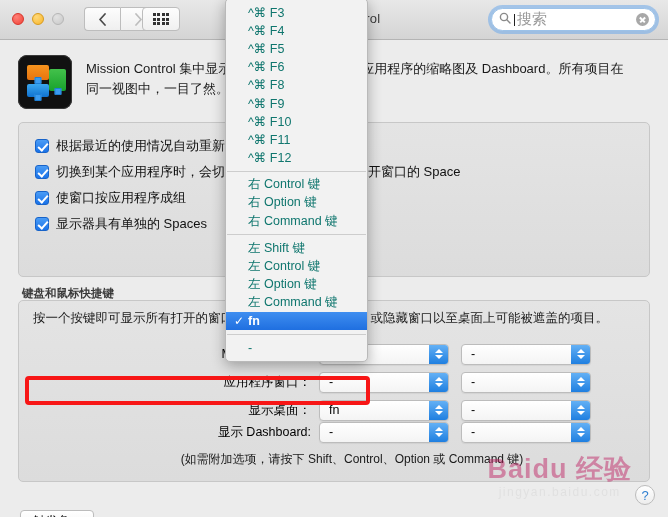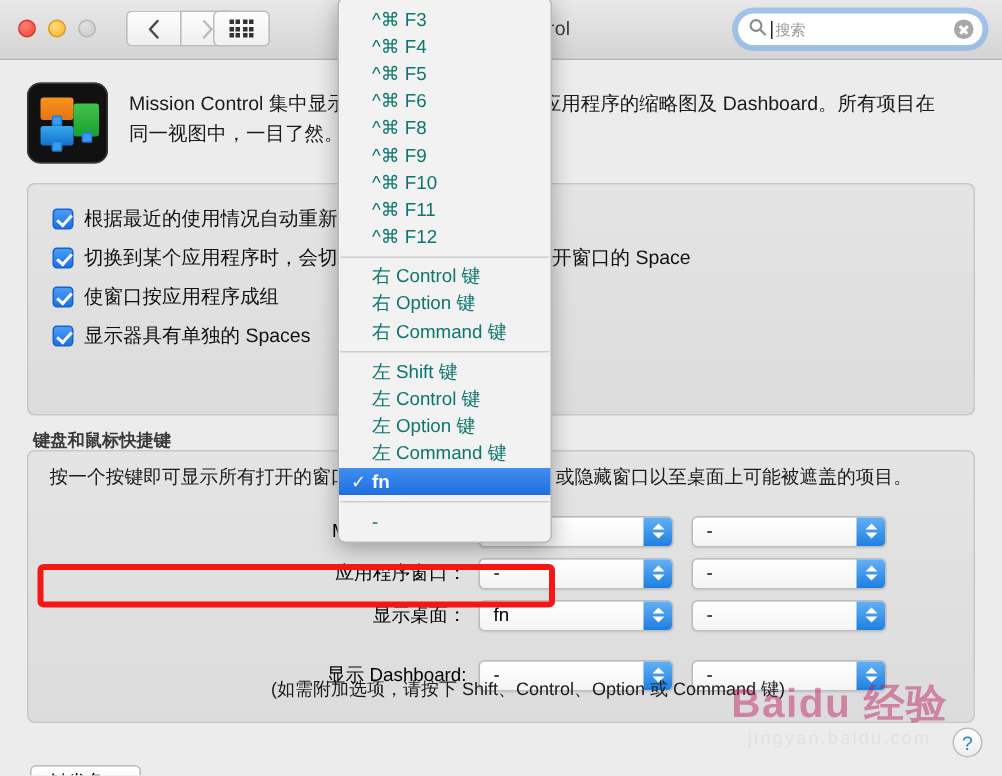--- a/index.html
+++ b/index.html
@@ -103,21 +103,21 @@
     box-shadow: 0 0 0 3px rgba(110,170,235,0.55);
     display: flex; align-items: center;
     padding: 0 6px 0 7px;
   }
   .searchfield .mag { flex: 0 0 auto; margin-right: 3px; }
   .caret {
     width: 1px; height: 12px; background: #222; margin-right: 2px;
   }
   .ph {
     flex: 1 1 auto;
-    font-size: 10px;
+    font-size: 15px;
     color: #9a9a9a;
     white-space: nowrap;
   }
   .clearbtn {
     flex: 0 0 auto;
     width: 13px; height: 13px;
     border-radius: 50%;
     background: #a8a8a8;
     position: relative;
   }
@@ -562,21 +562,21 @@
         </span>
         <span class="popup pop-b">
           <span>-</span>
           <span class="arrows">
               <i class="up"></i>
               <i class="dn"></i>
             </span>
         </span>
       </div>
 
-      <div class="srow" style="top:138px;">
+      <div class="srow" style="top:120px;">
         <span class="rowlabel">显示 Dashboard:</span>
         <span class="popup pop-a">
           <span>-</span>
           <span class="arrows">
               <i class="up"></i>
               <i class="dn"></i>
             </span>
         </span>
         <span class="popup pop-b">
           <span>-</span>

